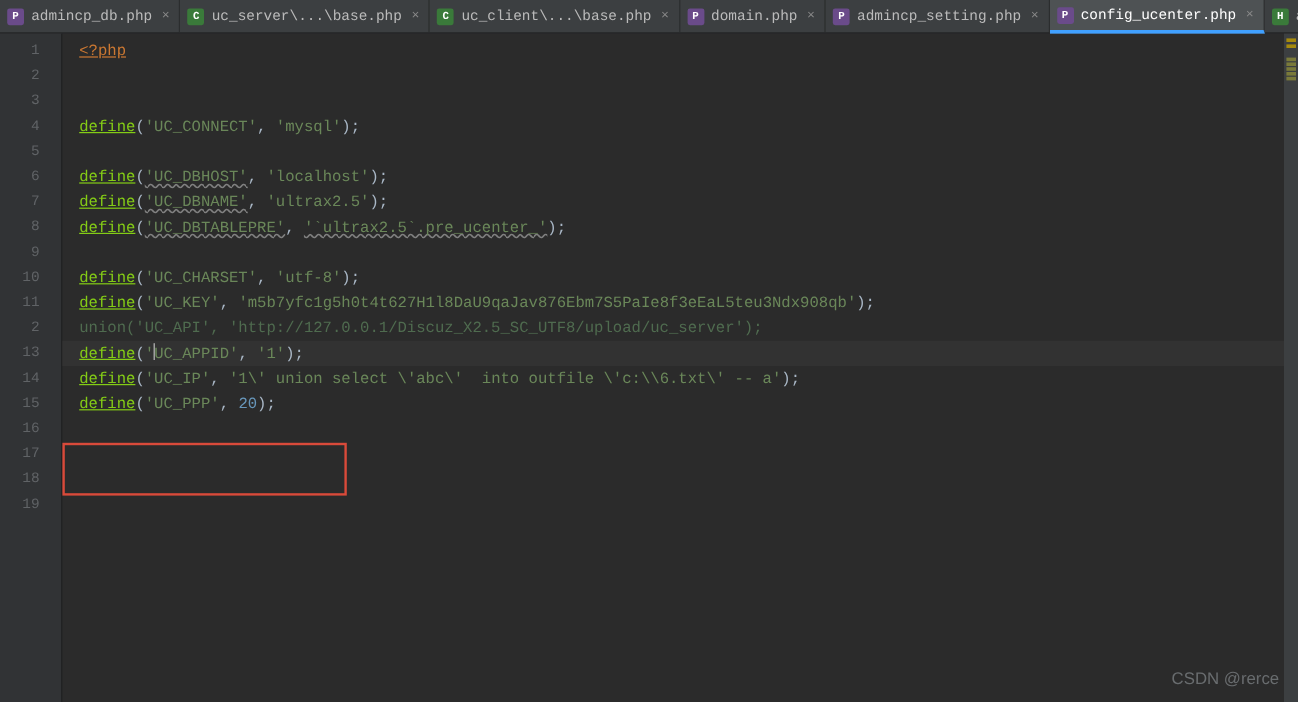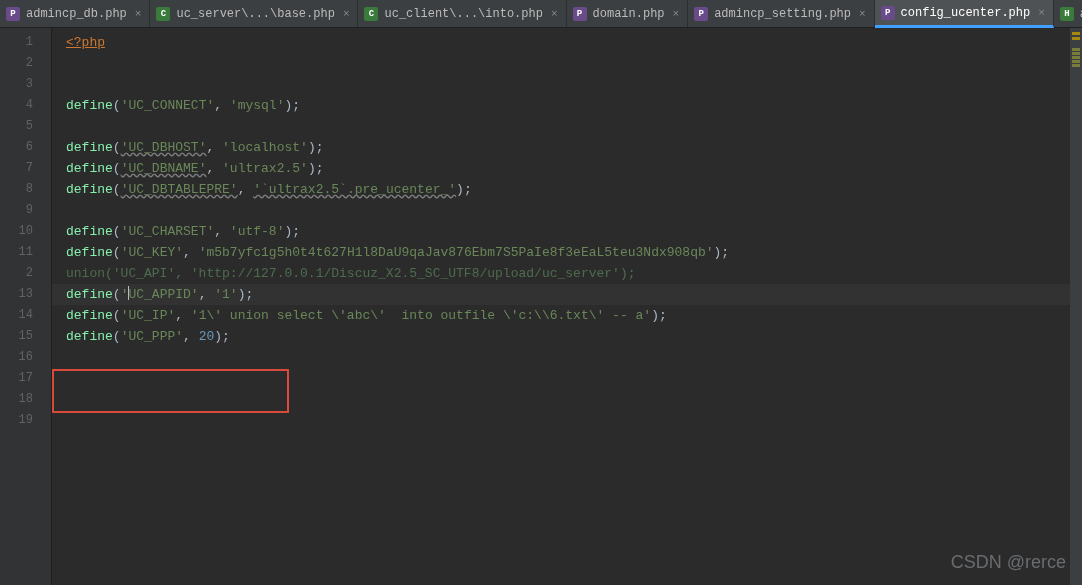--- a/index.html
+++ b/index.html
@@ -82,21 +82,21 @@
     line-height: 21px;
     padding-left: 14px;
     white-space: pre;
     position: relative;
   }
   .line.current {
     background: #323232;
   }
 
   
-  .kw   { color: #86efac; }          
+  .kw   { color: #84cc16; text-decoration: underline; }          
   .str  { color: #6a8759; }          
   .strw { color: #6a8759; text-decoration: underline wavy #808080; text-decoration-skip-ink: none; }
   .num  { color: #6897bb; }          
   .pun  { color: #a9b7c6; }          
   .tag  { color: #cc7832; text-decoration: underline; }          
   .dim  { color: #4f6b4f; }          
 
   
   .red-box {
     position: absolute;
@@ -104,21 +104,21 @@
     pointer-events: none;
   }
 
   
   .watermark {
     position: absolute;
     right: 16px;
     bottom: 12px;
     color: #8a8f93;
     font-family: sans-serif;
-    font-size: 18px;
+    font-size: 14px;
     opacity: 0.65;
     pointer-events: none;
   }
 
   
   .vscroll {
     position: absolute;
     right: 0; top: 28px; bottom: 0;
     width: 12px;
     background: #3c3f41;
@@ -148,21 +148,21 @@
       <span>admincp_db.php</span>
       <span class="close">×</span>
     </div>
     <div class="tab">
       <span class="file-icon fi-cfg">C</span>
       <span>uc_server\...\base.php</span>
       <span class="close">×</span>
     </div>
     <div class="tab">
       <span class="file-icon fi-cfg">C</span>
-      <span>uc_client\...\into.php</span>
+      <span>uc_client\...\base.php</span>
       <span class="close">×</span>
     </div>
     <div class="tab">
       <span class="file-icon fi-php">P</span>
       <span>domain.php</span>
       <span class="close">×</span>
     </div>
     <div class="tab">
       <span class="file-icon fi-php">P</span>
       <span>admincp_setting.php</span>

